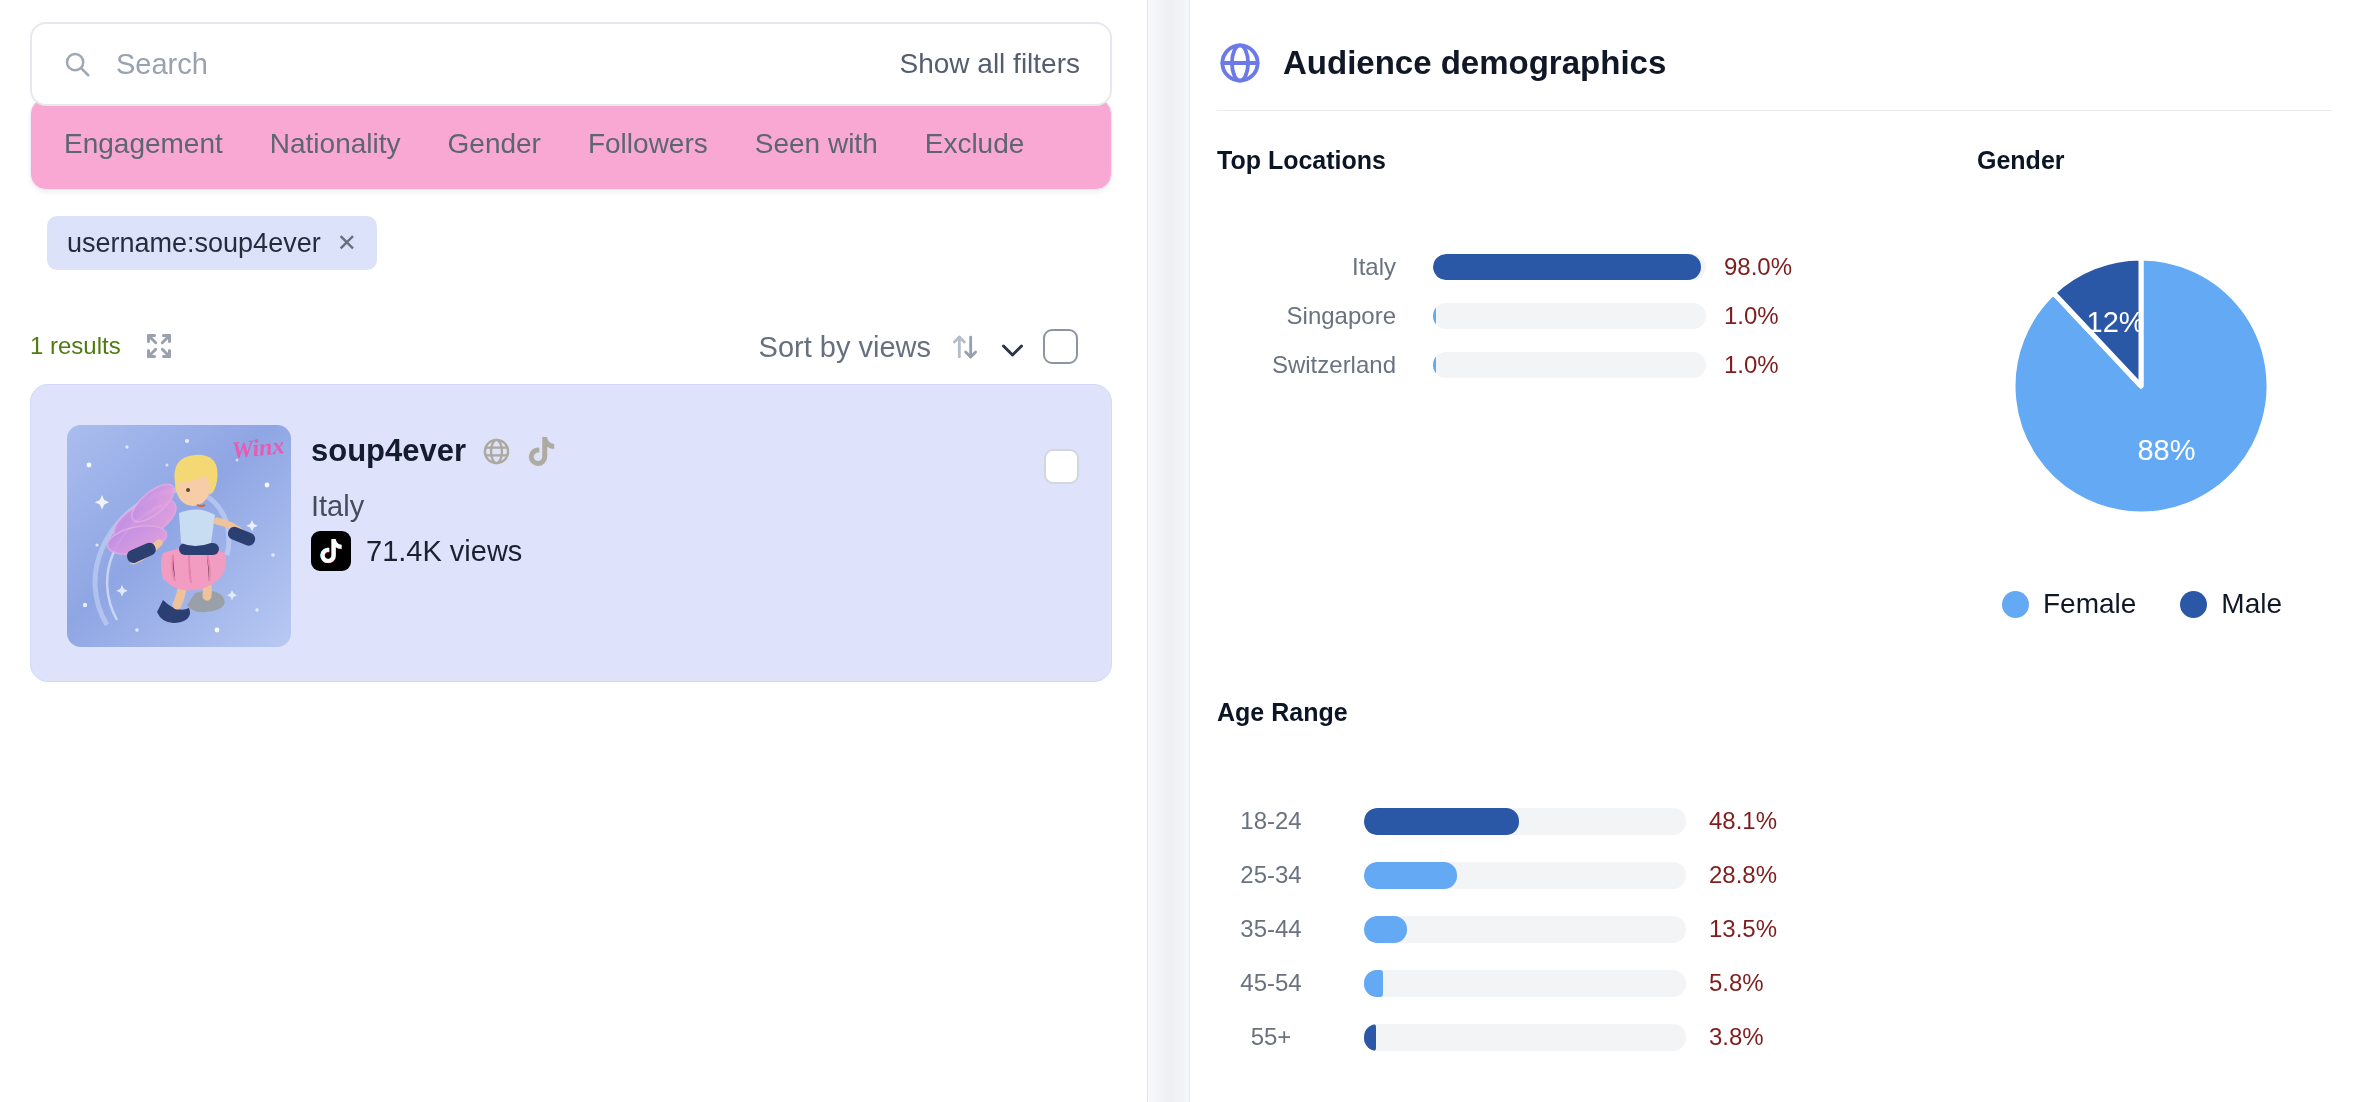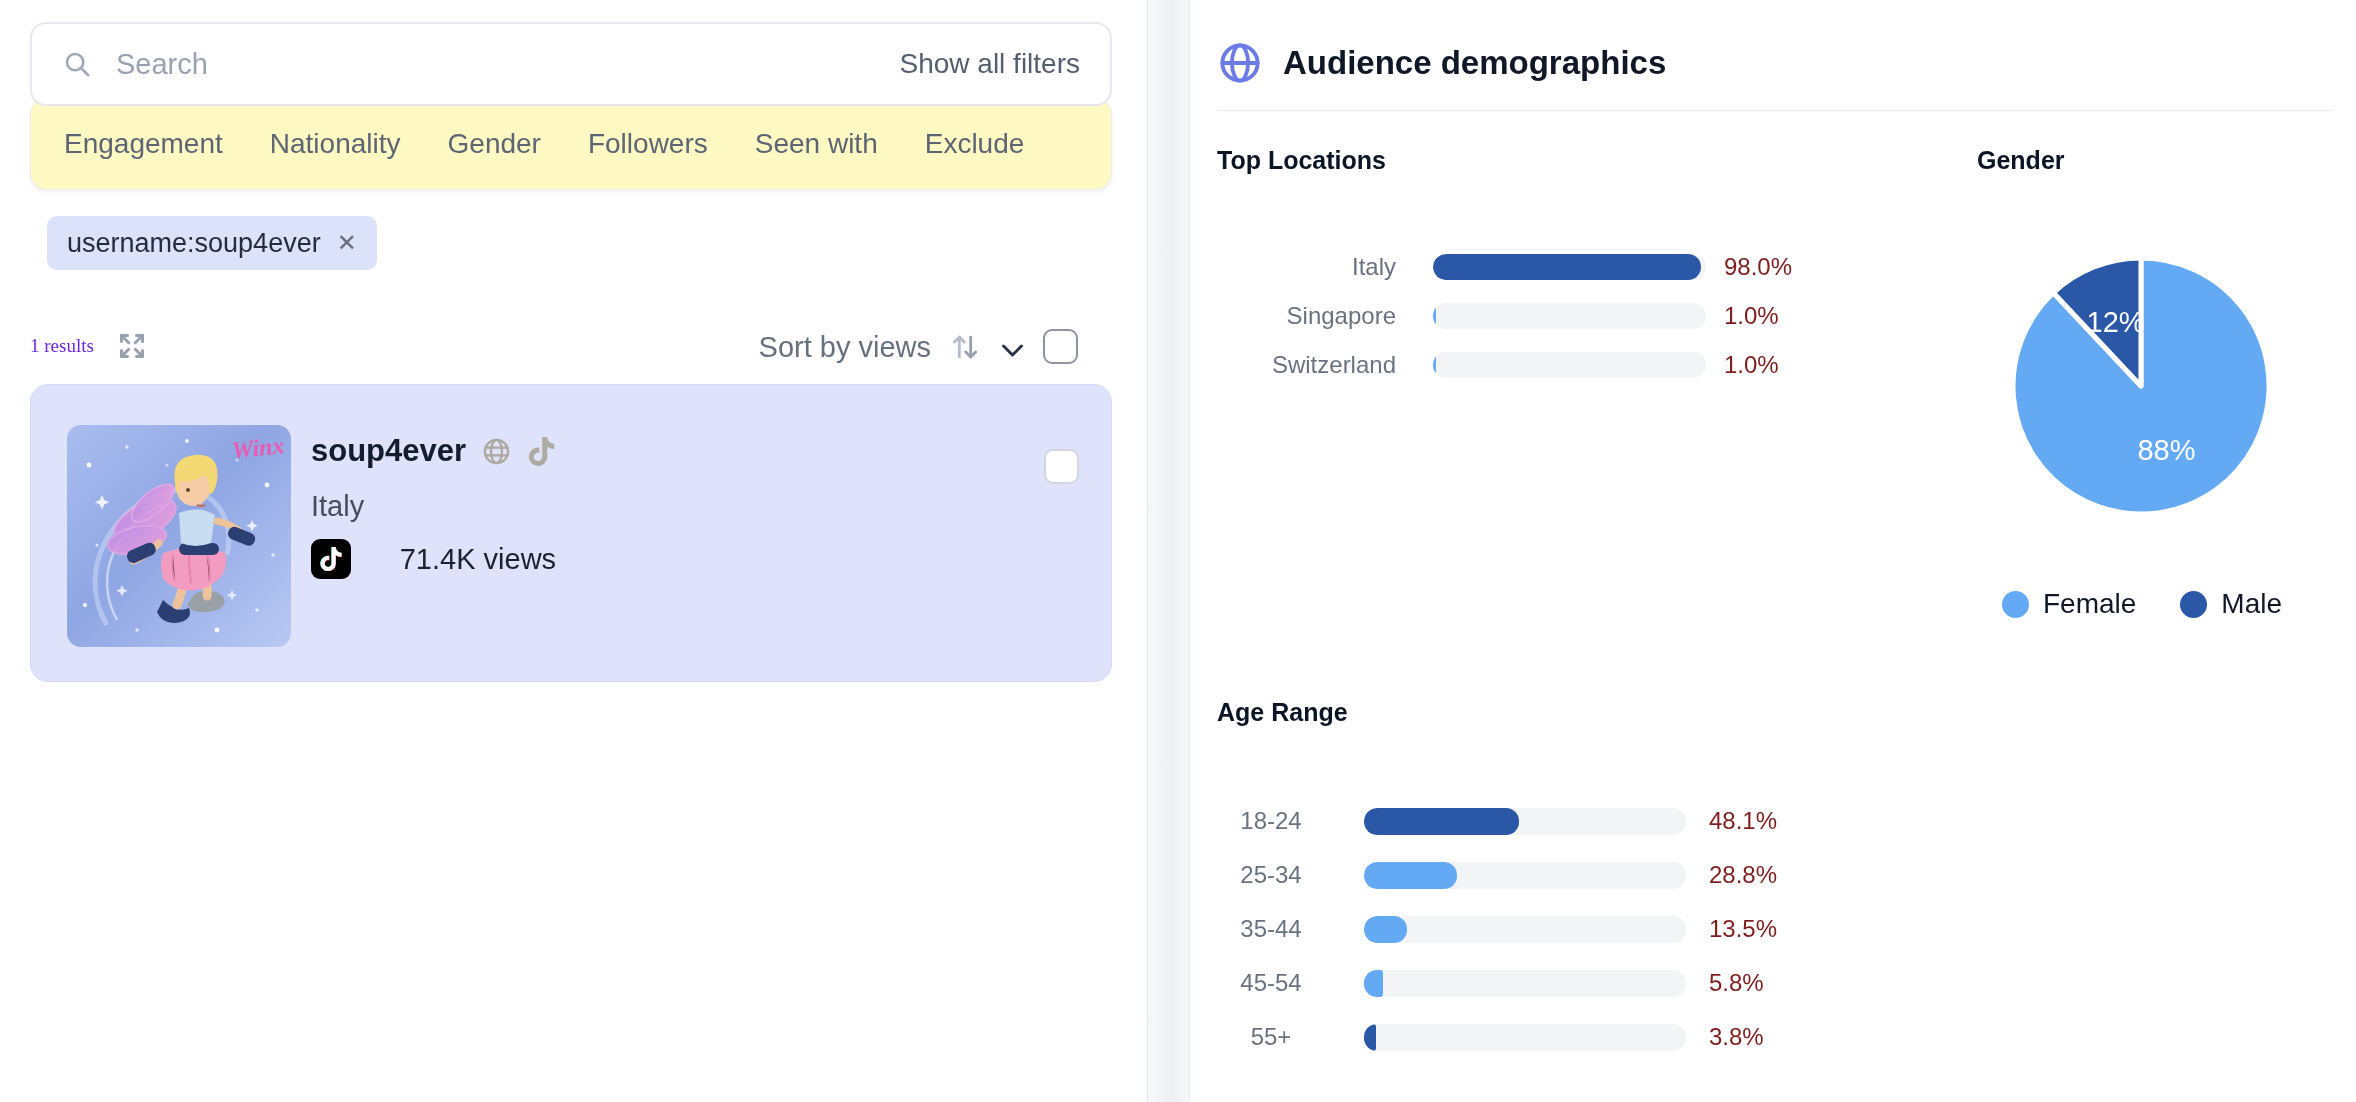--- a/index.html
+++ b/index.html
@@ -12,46 +12,46 @@
   .search-box{position:absolute;left:30px;top:22px;width:1082px;height:84px;box-sizing:border-box;
     border:2px solid #e6e8ee;border-radius:16px;background:#fff;display:flex;align-items:center;
     padding:0 30px;z-index:3;}
   .search-box svg{flex:0 0 auto;}
   .search-input{flex:1;border:none;outline:none;font-family:inherit;font-size:29px;color:#3b4253;
     margin-left:22px;background:transparent;}
   .search-input::placeholder{color:#99a2b2;}
   .show-filters{font-size:28px;color:#555e6e;cursor:pointer;white-space:nowrap;}
 
   .filters-bar{position:absolute;left:30px;top:98px;width:1082px;height:92px;box-sizing:border-box;
-    background:#fef9c3;border:1px solid #ecedf2;border-radius:16px;box-shadow:0 3px 4px rgba(16,24,40,.05);
+    background:#f9a8d4;border:1px solid #ecedf2;border-radius:16px;box-shadow:0 3px 4px rgba(16,24,40,.05);
     display:flex;align-items:center;gap:47px;padding:0 0 0 33px;z-index:2;}
   .filter-tab{font-size:28px;color:#5d6574;cursor:pointer;white-space:nowrap;}
 
   .tag-chip{position:absolute;left:47px;top:216px;height:54px;background:#dce2f9;border-radius:10px;
     display:inline-flex;align-items:center;padding:0 20px;gap:16px;}
   .tag-chip .tag-label{font-size:27px;color:#252c3e;}
   .tag-chip .tag-x{font-size:24px;color:#68707f;cursor:pointer;line-height:1;}
 
   .results-row{position:absolute;left:30px;top:322px;width:1082px;height:48px;display:flex;align-items:center;box-sizing:border-box;padding-right:34px;}
-  .results-count{font-size:19px;color:#6d28d9;font-family:Liberation Serif, serif;}
+  .results-count{font-size:24px;color:#4d7c0f;}
   .expand-btn{margin-left:20px;display:flex;align-items:center;cursor:pointer;}
   .sort-group{margin-left:auto;display:flex;align-items:flex-end;gap:17px;}
   .sort-label{font-size:29px;color:#67707f;cursor:pointer;}
   .checkbox{width:35px;height:35px;border-radius:9px;background:#fff;box-sizing:border-box;cursor:pointer;}
   .checkbox.dark-border{border:2px solid #8f95a0;}
   .checkbox.light-border{border:2px solid #d2d6df;}
 
   .result-card{position:absolute;left:30px;top:384px;width:1082px;height:298px;background:#dee3fb;
     border:1px solid #d2d8f6;border-radius:18px;box-sizing:border-box;cursor:pointer;}
   .avatar{position:absolute;left:36px;top:40px;width:224px;height:222px;border-radius:14px;overflow:hidden;}
   .card-info{position:absolute;left:280px;top:48px;}
   .name-row{display:flex;align-items:center;gap:15px;}
   .card-username{font-size:31px;font-weight:700;color:#141c30;}
   .card-location{margin-top:21px;font-size:29px;color:#454d5c;}
-  .views-row{margin-top:16px;display:flex;align-items:center;gap:15px;justify-content:space-between;}
+  .views-row{margin-top:8px;display:flex;align-items:center;gap:15px;}
   .tiktok-badge{width:40px;height:40px;background:#000;border-radius:9px;display:flex;align-items:center;justify-content:center;}
   .card-views{font-size:29px;color:#1a2231;font-weight:500;}
   .card-checkbox{position:absolute;right:32px;top:64px;}
 
   
   .gutter{position:absolute;left:1147px;top:0;width:43px;height:1102px;
     background:linear-gradient(to right,#f8f9fb,#edeff3 55%,#f6f7f9);
     border-left:1px solid #e3e5e9;border-right:1px solid #e8eaee;box-sizing:border-box;}
 
   

